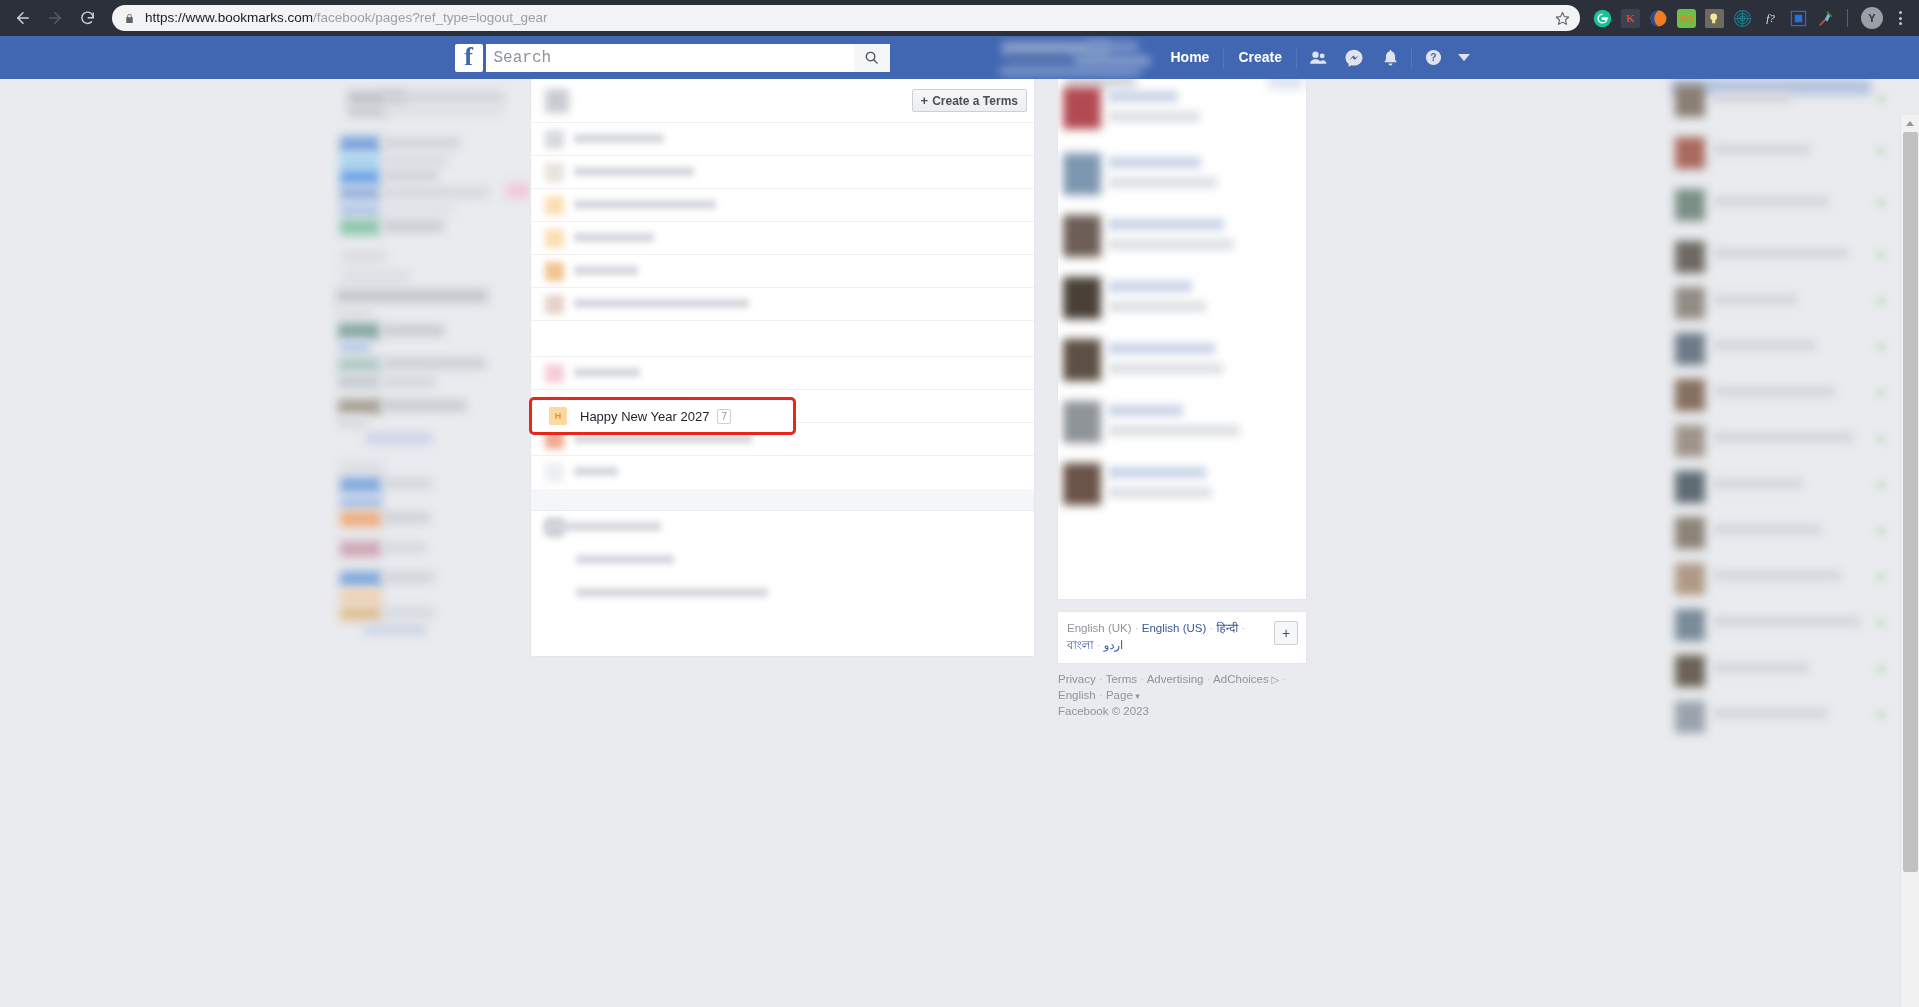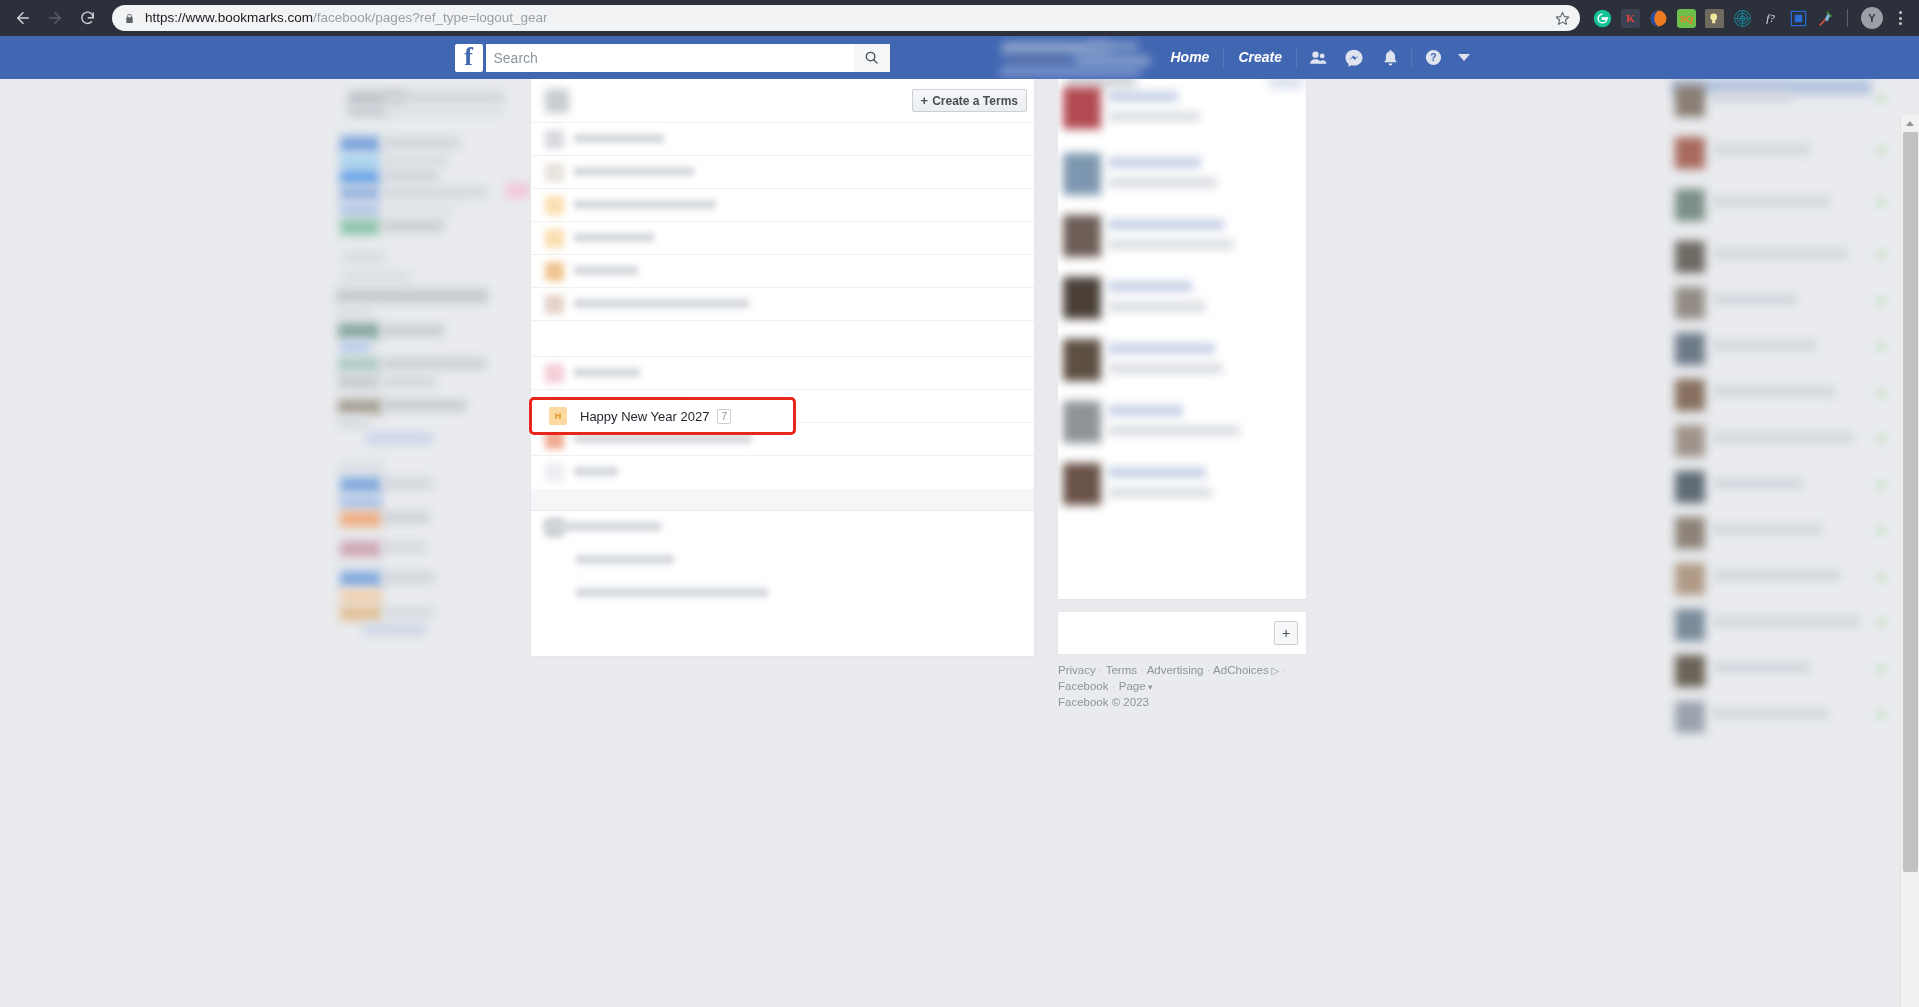--- a/index.html
+++ b/index.html
@@ -102,22 +102,22 @@
   #fb-search {
     width: 404px; height: 28px;
     background: #fff;
     display: flex; align-items: center;
     margin-left: 3px;
     flex: 0 0 auto;
   }
   #fb-search-input {
     flex: 1 1 auto;
     border: 0; outline: none;
-    font-size: 14px; color: #0f766e;
-    font-family: Liberation Sans, sans-serif;
+    font-size: 16px; color: #0f766e;
+    font-family: Liberation Mono, monospace;
     padding: 0 8px;
     background: transparent;
     min-width: 0;
   }
   #fb-search-input::placeholder { color: #8d949e; }
   #fb-search-btn {
     width: 36px; height: 28px;
     background: #f5f6f7;
     display: flex; align-items: center; justify-content: center;
     color: #4b4f56;
@@ -132,21 +132,20 @@
   }
   #fb-nav {
     margin-left: auto;
     display: flex; align-items: center; height: 100%;
     flex: 0 0 auto;
   }
   .fb-nav-link {
     color: #fff; font-size: 14px; font-weight: bold;
     padding: 0 11px; line-height: 43px;
     white-space: nowrap;
-    font-style: italic;
   }
   .fb-divider { width:1px; height:20px; background:#5877b9; margin:0 3px; flex:0 0 auto;}
   .fb-icon-btn {
     width: 30px; height: 30px;
     display:flex; align-items:center; justify-content:center;
     color:#dfe3ee; margin: 0 3px; flex:0 0 auto;
   }
   .fb-caret { width:26px; height:30px; display:flex; align-items:center; justify-content:center; flex:0 0 auto;}
 
   
@@ -662,25 +661,26 @@
             </div>
             <div style="position: relative; height: 62px;">
               <div style="position: absolute; left: 5px; top: 8px; width: 38px; height: 42px; background: rgb(106, 83, 73); filter: blur(5px);"></div>
               <div style="position: absolute; left: 50px; top: 12px; width: 98px; height: 11px; background: rgb(200, 210, 230); filter: blur(4px);"></div>
               <div style="position: absolute; left: 50px; top: 32px; width: 104px; height: 11px; background: rgb(220, 223, 227); filter: blur(4px);"></div>
             </div>
           </div>
       </div>
 
       <div id="footer-langs">
+        <div id="lang-text"><a href="#" style="color: rgb(144, 148, 156);">English (UK)</a><span class="sep"> · </span><a href="#">English (US)</a><span class="sep"> · </span><a href="#">हिन्दी</a><span class="sep"> · </span><a href="#">বাংলা</a><span class="sep"> · </span><a href="#">اردو</a></div>
         <div id="lang-add">+</div>
       </div>
 
       <div id="footer-links">
-        <div id="footer-links-row"><a href="#">Privacy</a><span class="sep"> · </span><a href="#">Terms</a><span class="sep"> · </span><a href="#">Advertising</a><span class="sep"> · </span><a href="#">AdChoices</a><span style="font-size: 10px;"> ▷</span><span class="sep"> · </span><a href="#">Facebook</a><span class="sep"> · </span><a href="#">Page</a><span style="font-size: 9px;"> ▾</span></div>
+        <div id="footer-links-row"><a href="#">Privacy</a><span class="sep"> · </span><a href="#">Terms</a><span class="sep"> · </span><a href="#">Advertising</a><span class="sep"> · </span><a href="#">AdChoices</a><span style="font-size: 10px;"> ▷</span><span class="sep"> · </span><a href="#">English</a><span class="sep"> · </span><a href="#">Page</a><span style="font-size: 9px;"> ▾</span></div>
         <div id="copyright">Facebook © 2023</div>
       </div>
     </div>
   </div>
 
   <div id="right-rail" class="blur-col">
     <div class="blur-box" style="left:0px;top:0px;width:200px;height:16px;background:#b4c3de;"></div>
     <div id="rail-items">
         <div style="position: relative; height: 52px;">
           <div style="position: absolute; left: 4px; top: 6px; width: 30px; height: 32px; background: rgb(138, 127, 116); filter: blur(5px);"></div>

